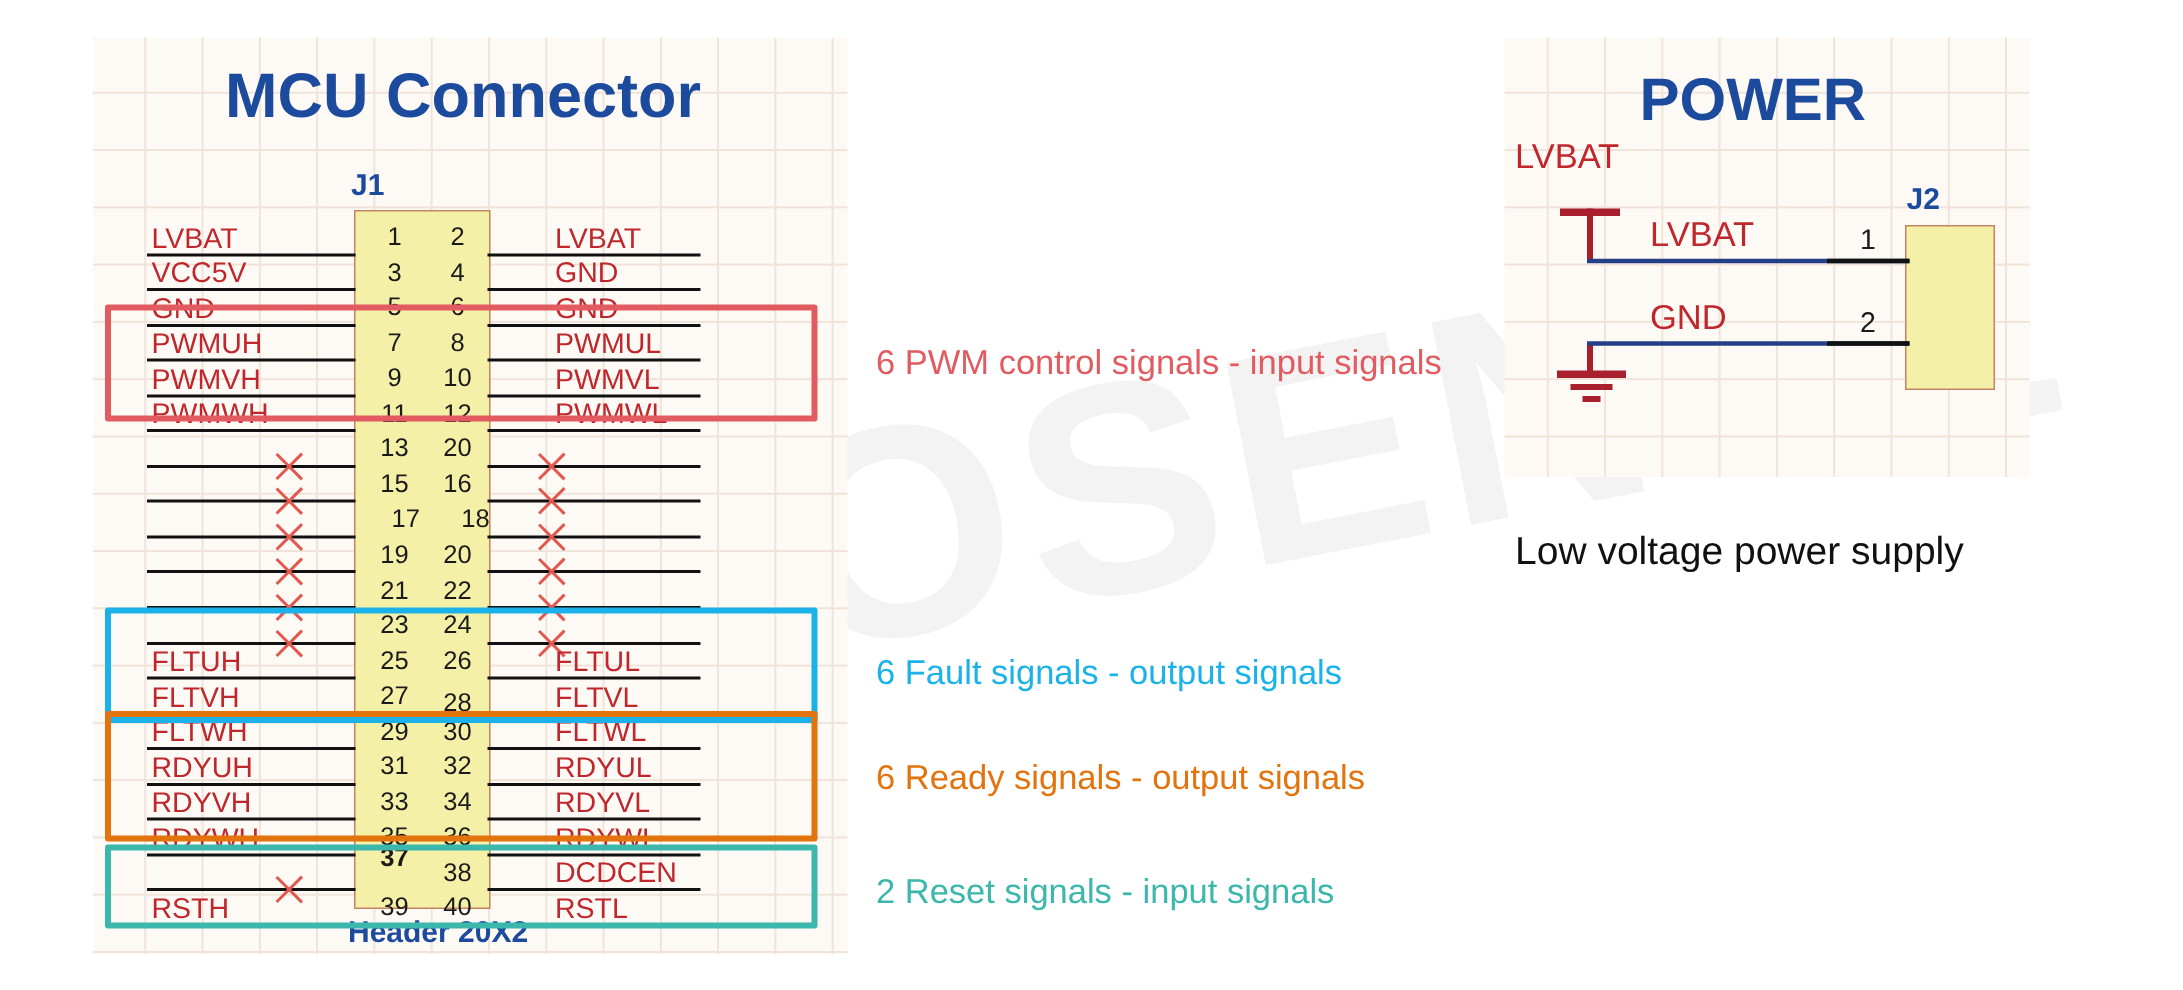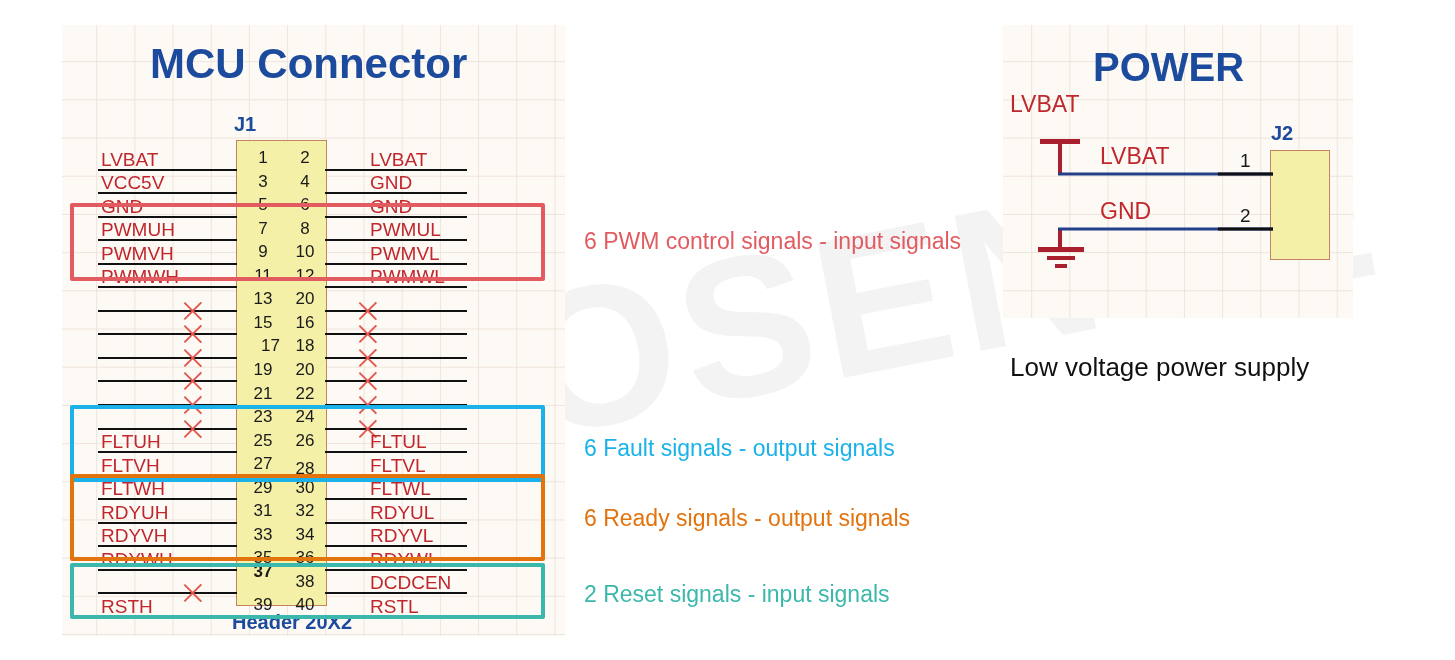--- a/index.html
+++ b/index.html
@@ -237,21 +237,21 @@
         <div class="pin-row" style="top: 0px;">
           <div class="pin-num odd" style="top: 322.85px;">15</div>
           <div class="pin-num even" style="top: 322.85px;">16</div>
           <div class="wire left" style="top: 334.35px;"></div>
           <div class="wire right" style="top: 334.35px;"></div>
           <div class="nc-mark left" style="top: 334.35px;"></div>
           <div class="nc-mark right" style="top: 334.35px;"></div>
         </div>
         <div class="pin-row" style="top: 0px;">
           <div class="pin-num odd" style="top: 346.4px; text-align: right;">17</div>
-          <div class="pin-num even" style="top: 346.4px;">18</div>
+          <div class="pin-num even" style="top: 346.4px; margin-left: 12px;">18</div>
           <div class="wire left" style="top: 357.9px;"></div>
           <div class="wire right" style="top: 357.9px;"></div>
           <div class="nc-mark left" style="top: 357.9px;"></div>
           <div class="nc-mark right" style="top: 357.9px;"></div>
         </div>
         <div class="pin-row" style="top: 0px;">
           <div class="pin-num odd" style="top: 369.95px;">19</div>
           <div class="pin-num even" style="top: 369.95px;">20</div>
           <div class="wire left" style="top: 381.45px;"></div>
           <div class="wire right" style="top: 381.45px;"></div>

